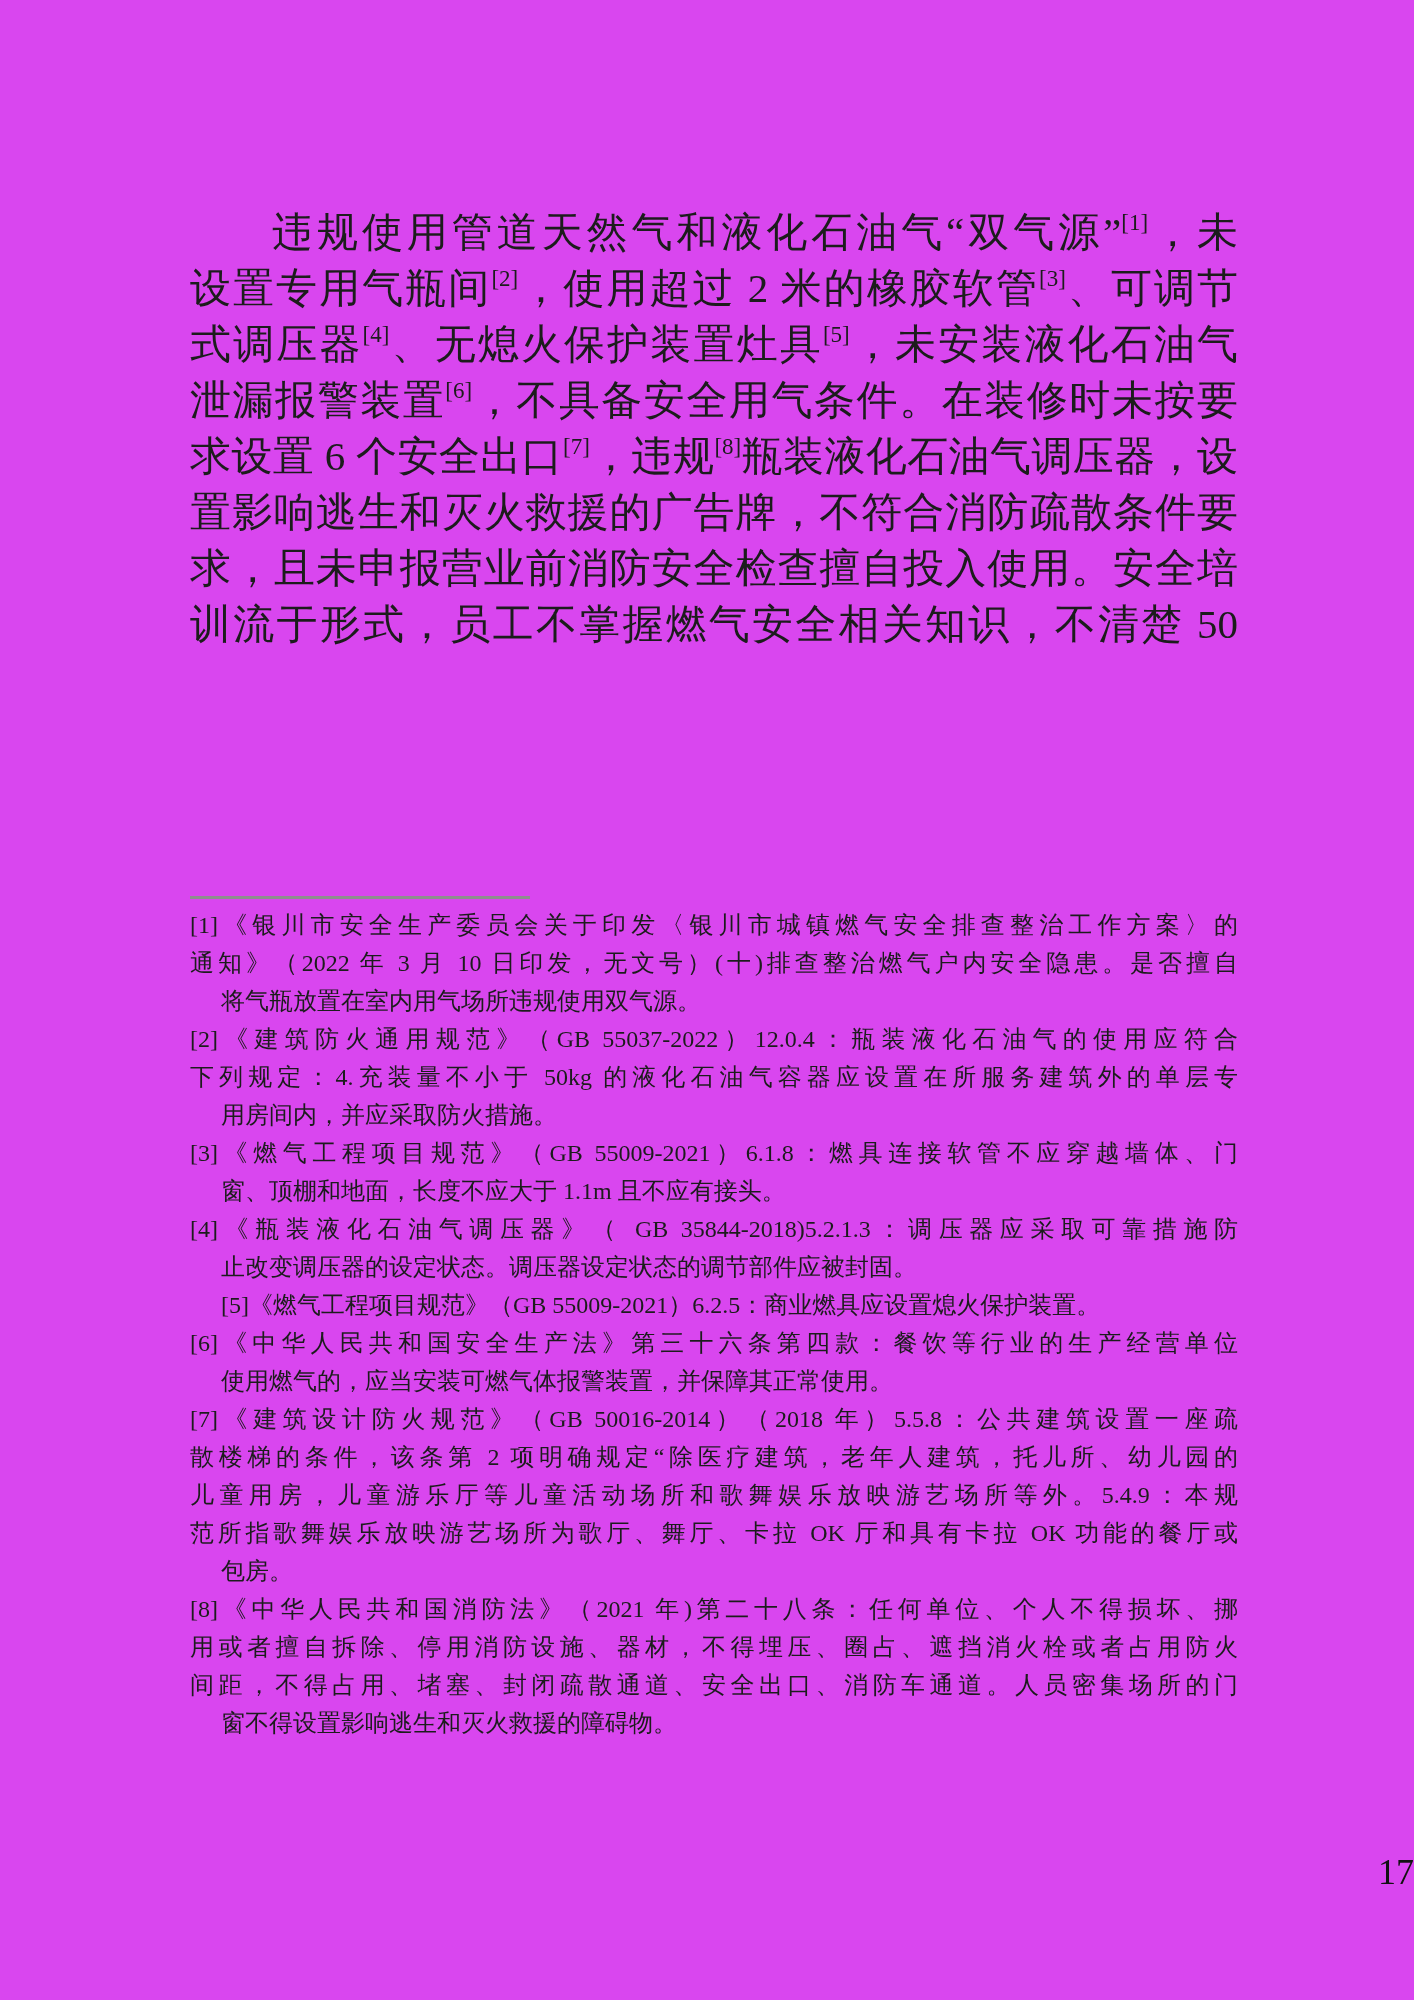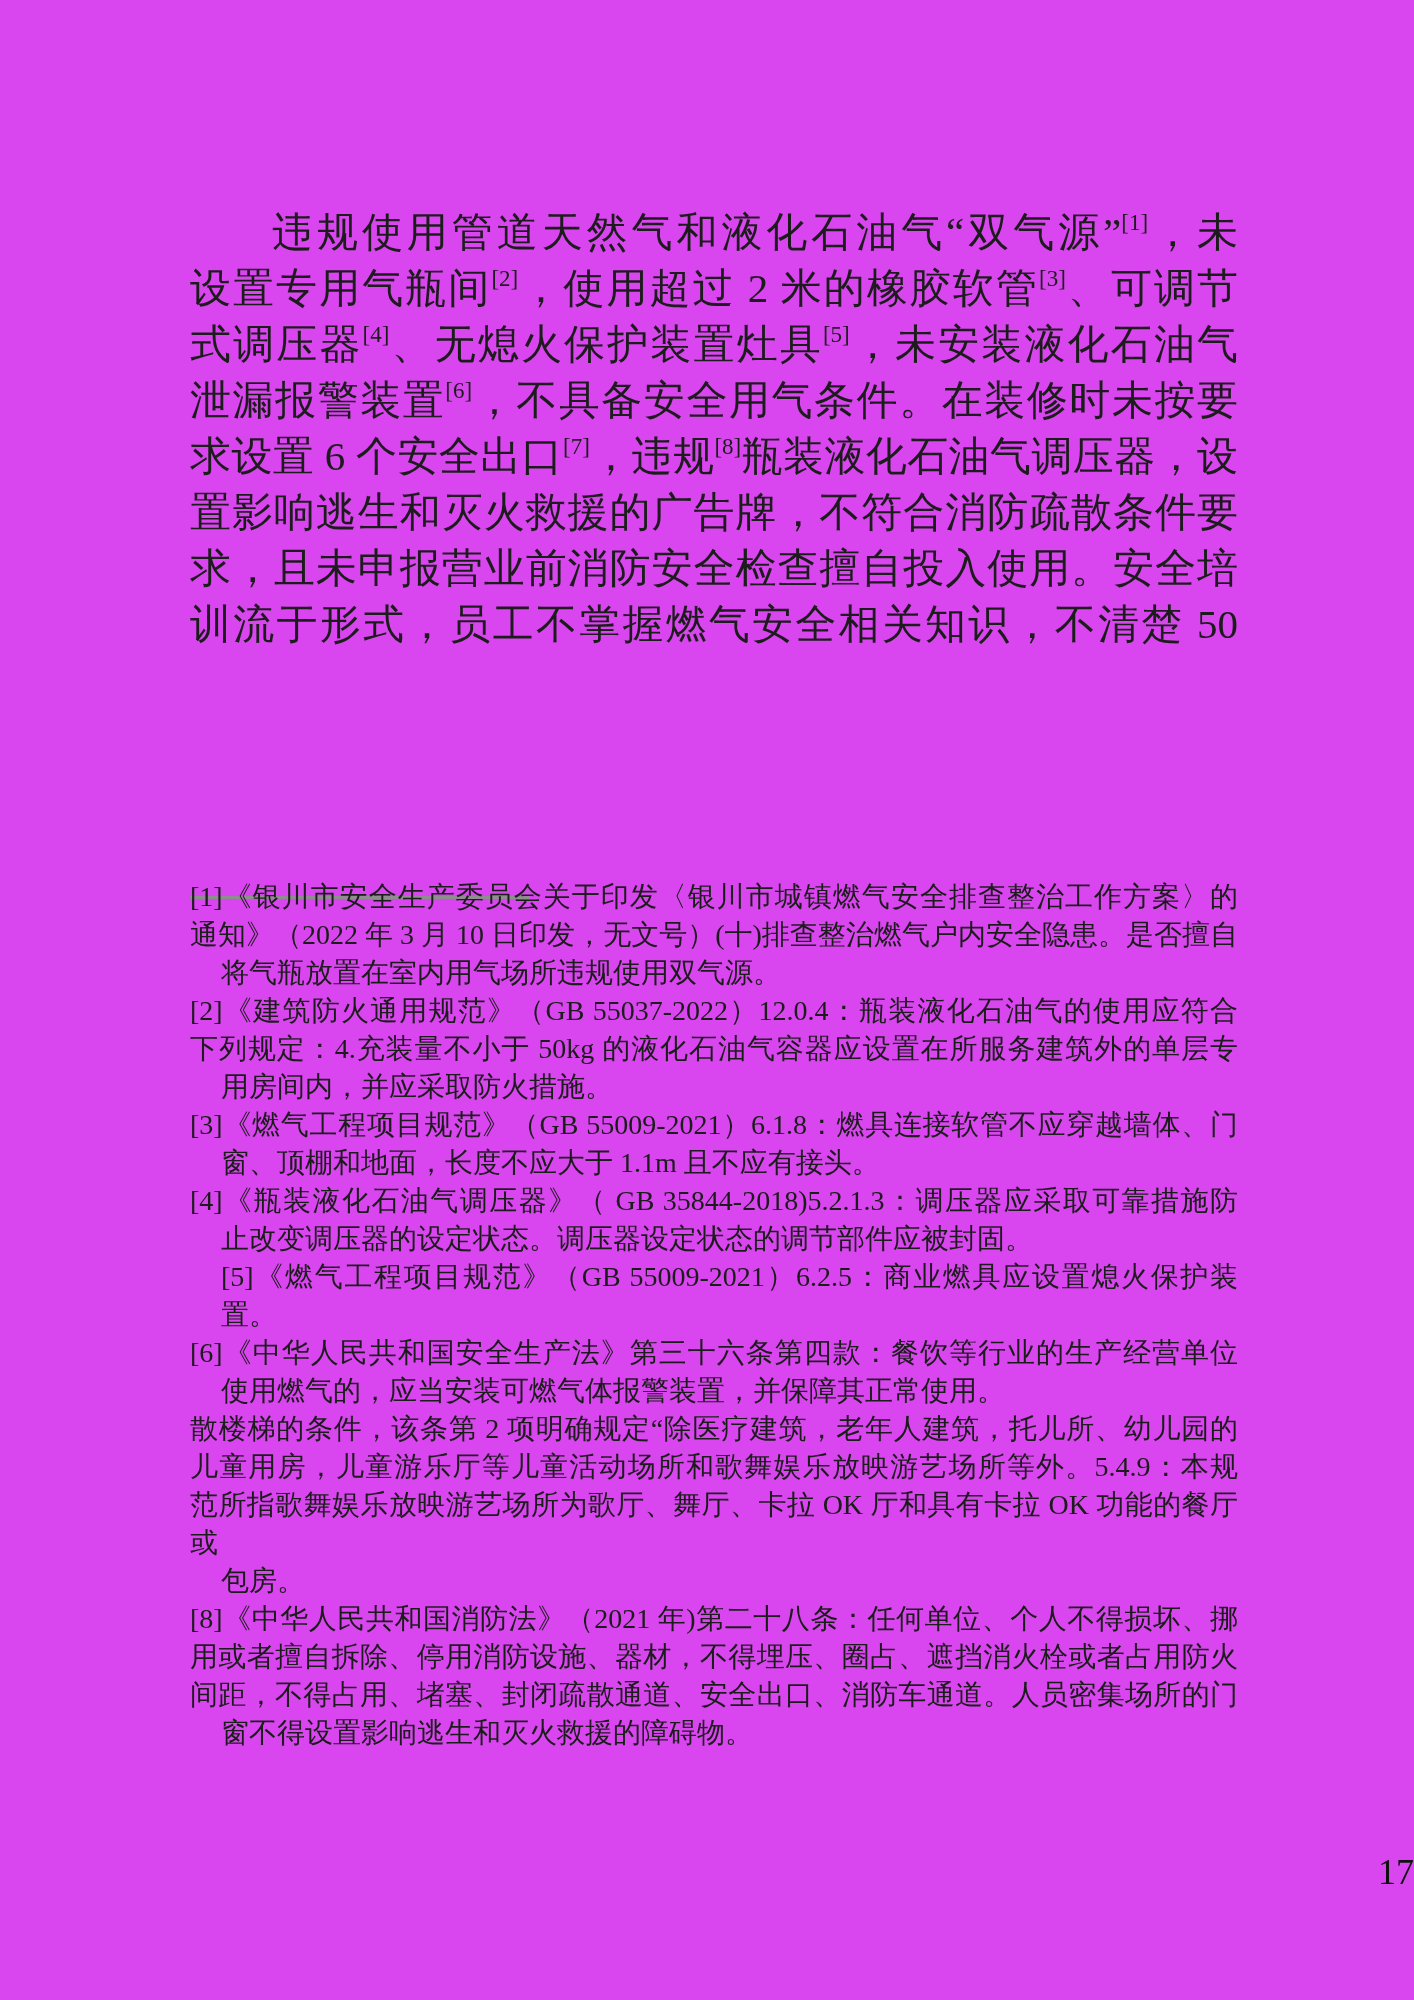--- a/index.html
+++ b/index.html
@@ -39,23 +39,23 @@
     position: absolute;
     left: 190px;
     top: 896px;
     width: 340px;
     height: 3px;
     background: #8e8e8e;
   }
   .footnotes {
     position: absolute;
     left: 190px;
-    top: 878px;
+    top: 906px;
     width: 1048px;
-    font-size: 28px;
+    font-size: 24px;
     line-height: 38px;
   }
   .fn-line {
     text-align: justify;
     text-align-last: justify;
     text-justify: inter-character;
   }
   .fn-line.fn-last {
     text-align-last: left;
     margin-left: 31px;
@@ -109,20 +109,21 @@
         <div class="fn-line fn-last">止改变调压器的设定状态。调压器设定状态的调节部件应被封固。</div>
       </div>
       <div class="footnote">
         <div class="fn-line fn-last">[5]《燃气工程项目规范》（GB 55009-2021）6.2.5：商业燃具应设置熄火保护装置。</div>
       </div>
       <div class="footnote">
         <div class="fn-line">[6]《中华人民共和国安全生产法》第三十六条第四款：餐饮等行业的生产经营单位</div>
         <div class="fn-line fn-last">使用燃气的，应当安装可燃气体报警装置，并保障其正常使用。</div>
       </div>
       <div class="footnote">
+        <div class="fn-line">[7]《建筑设计防火规范》（GB 50016-2014）（2018 年）5.5.8：公共建筑设置一座疏</div>
         <div class="fn-line">散楼梯的条件，该条第 2 项明确规定“除医疗建筑，老年人建筑，托儿所、幼儿园的</div>
         <div class="fn-line">儿童用房，儿童游乐厅等儿童活动场所和歌舞娱乐放映游艺场所等外。5.4.9：本规</div>
         <div class="fn-line">范所指歌舞娱乐放映游艺场所为歌厅、舞厅、卡拉 OK 厅和具有卡拉 OK 功能的餐厅或</div>
         <div class="fn-line fn-last">包房。</div>
       </div>
       <div class="footnote">
         <div class="fn-line">[8]《中华人民共和国消防法》（2021 年)第二十八条：任何单位、个人不得损坏、挪</div>
         <div class="fn-line">用或者擅自拆除、停用消防设施、器材，不得埋压、圈占、遮挡消火栓或者占用防火</div>
         <div class="fn-line">间距，不得占用、堵塞、封闭疏散通道、安全出口、消防车通道。人员密集场所的门</div>
         <div class="fn-line fn-last">窗不得设置影响逃生和灭火救援的障碍物。</div>

